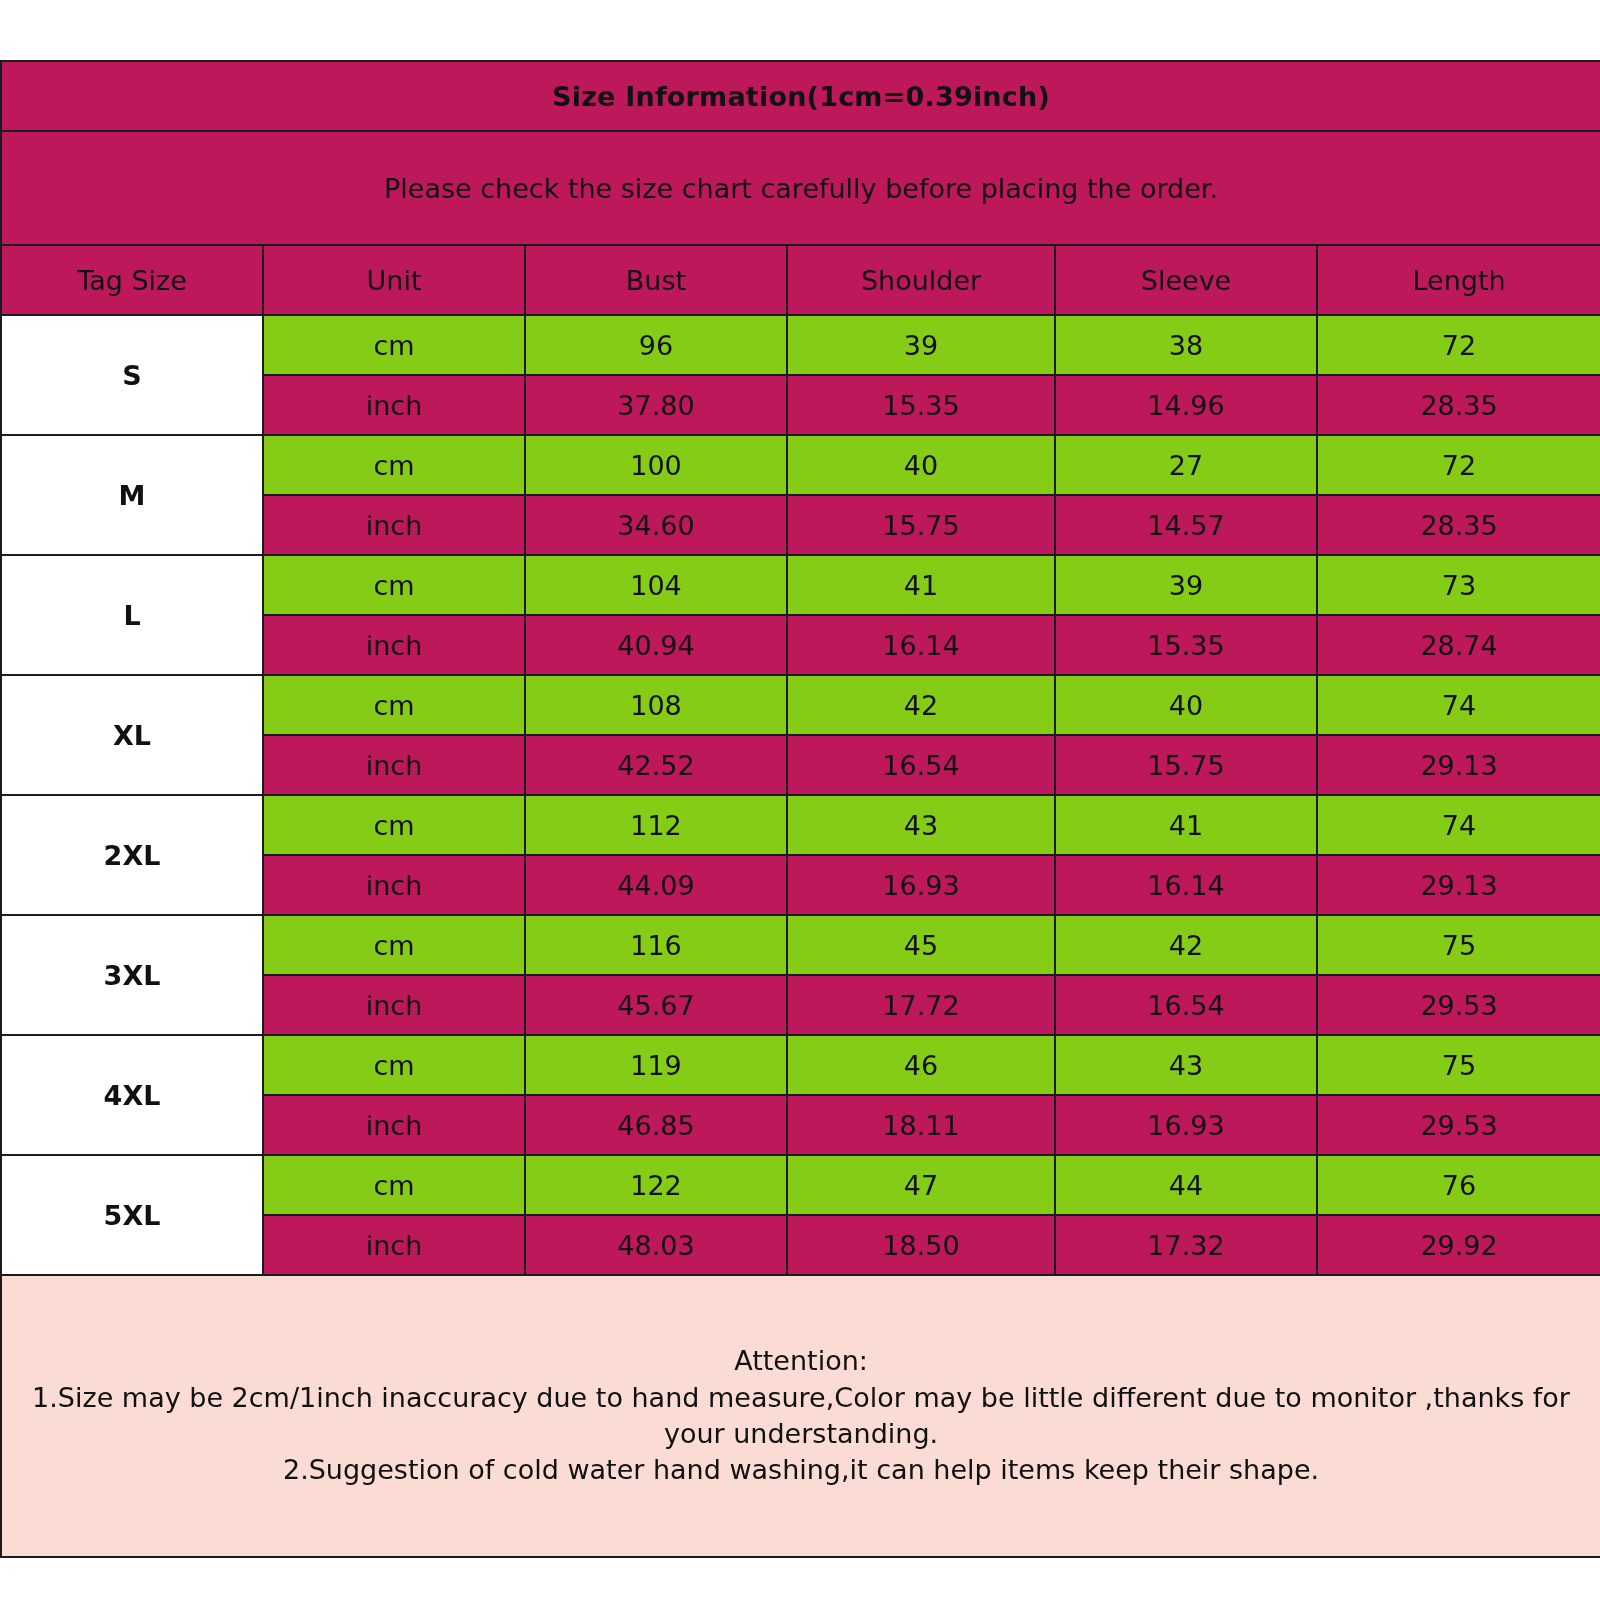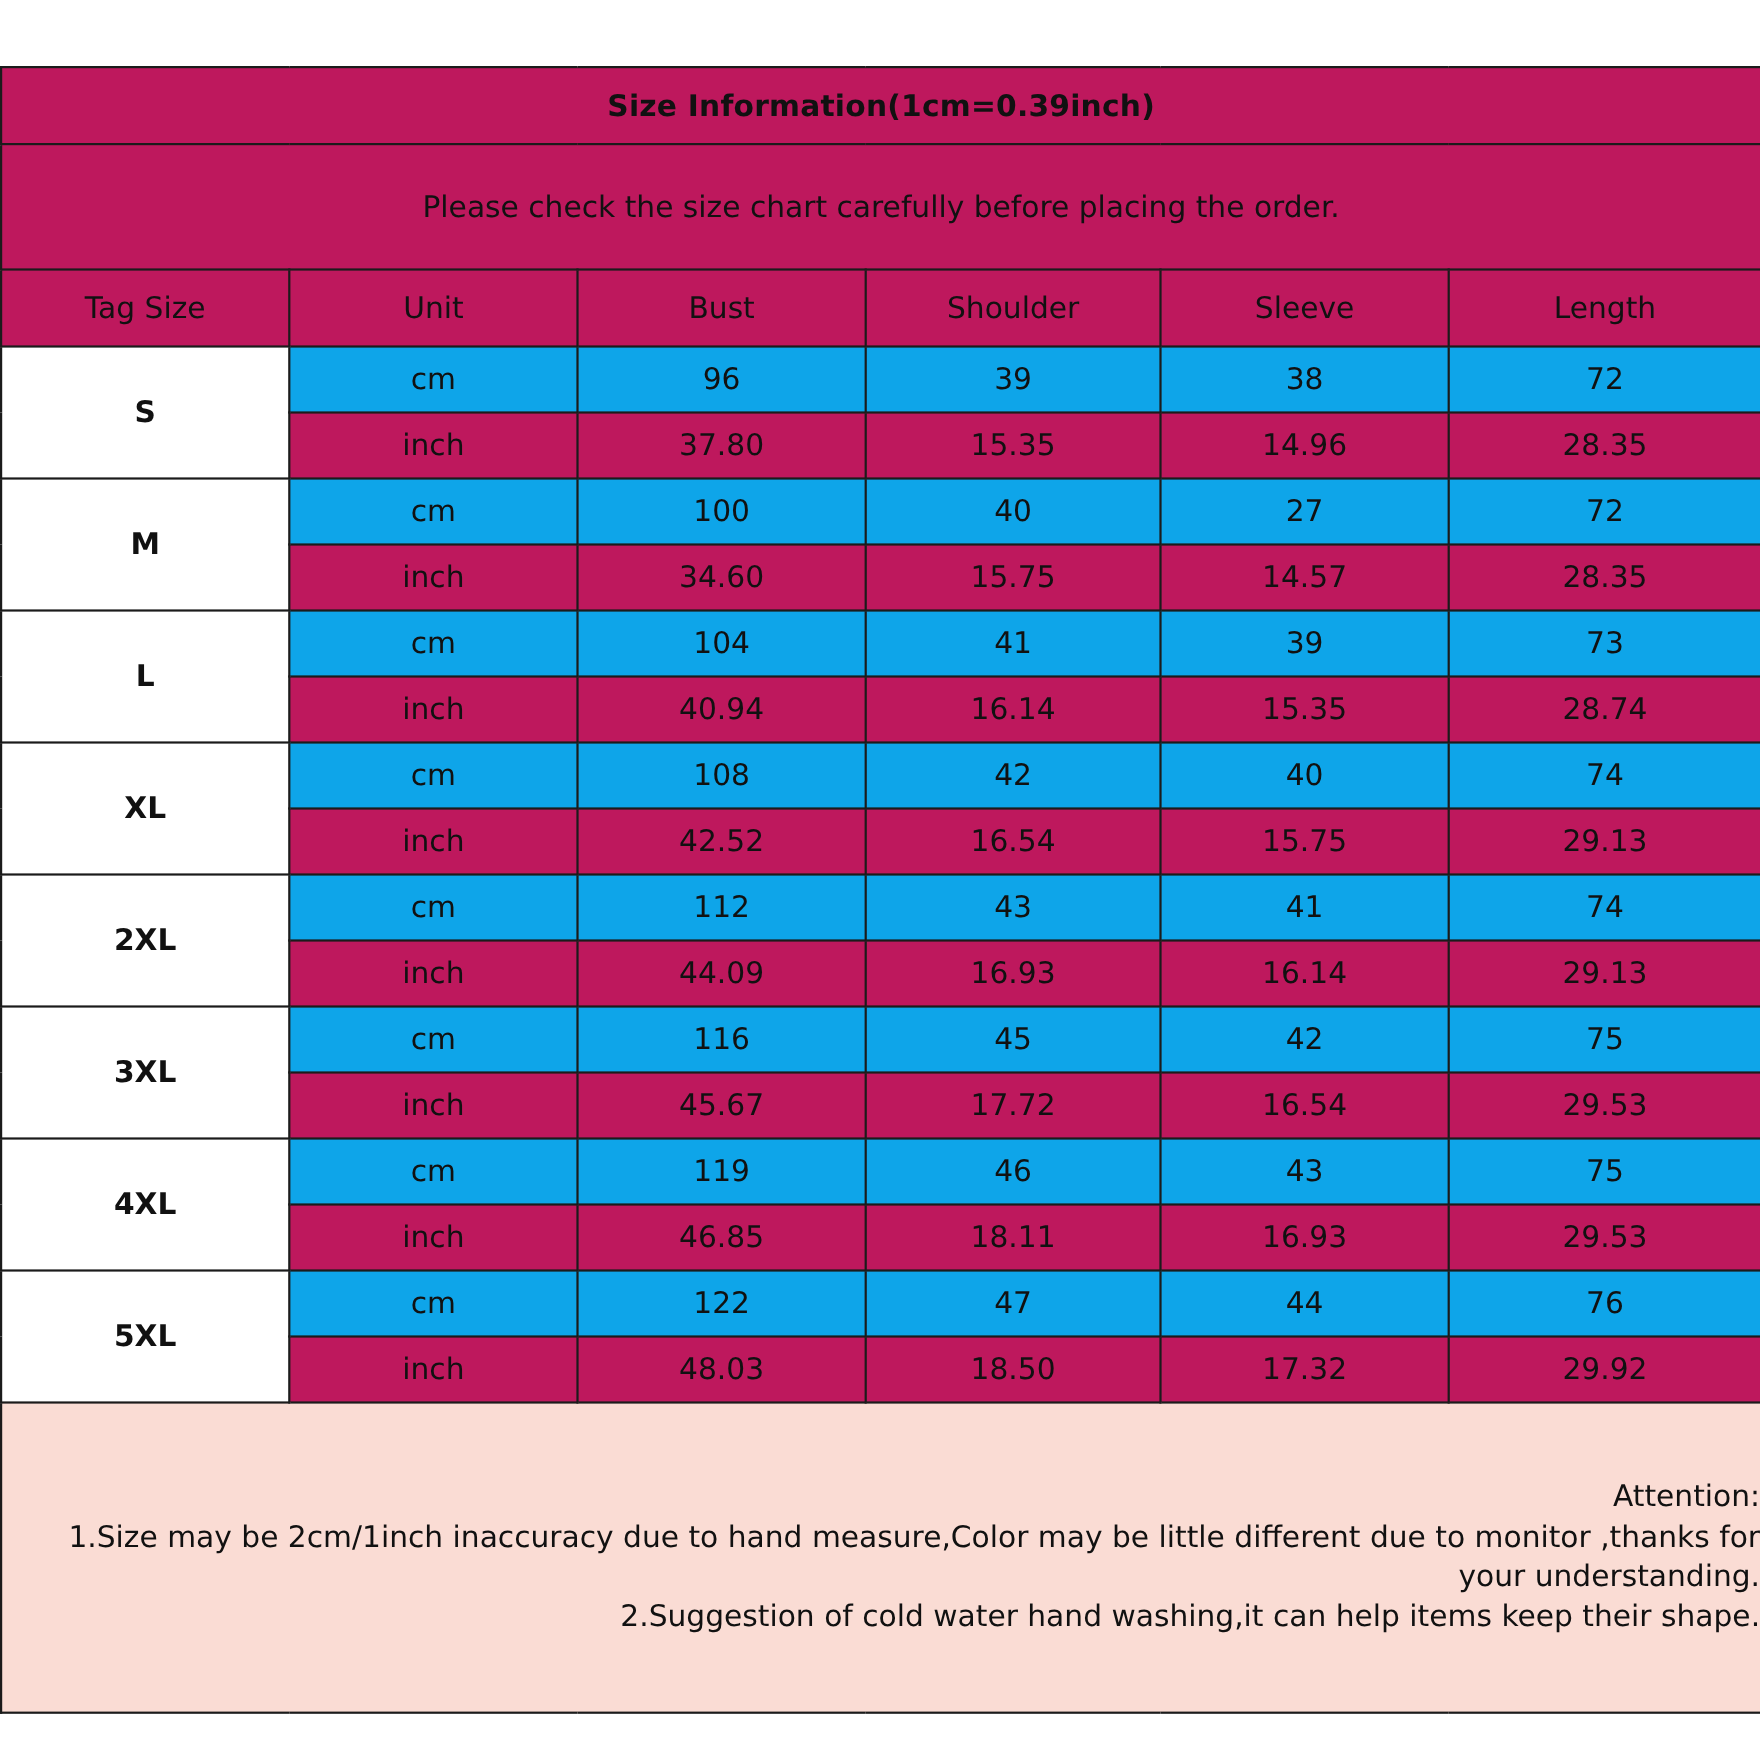--- a/index.html
+++ b/index.html
@@ -28,21 +28,21 @@
   }
   table.size-table td, table.size-table th {
     border: 2px solid #1b1b1b;
     text-align: center;
     vertical-align: middle;
     padding: 0;
     font-size: 27px;
     color: #111111;
   }
   .pink { background: #be185d; }
-  .white { background: #0ea5e9; }
+  .white { background: #84cc16; }
 
   .title-cell {
     height: 68px;
     font-size: 30px;
     font-weight: bold;
     letter-spacing: 0.2px;
   }
   .subtitle-cell {
     height: 112px;
     font-size: 30px;
@@ -68,21 +68,21 @@
   }
   .attention-cell {
     height: 280px;
     text-align: left;
     vertical-align: top;
     padding: 36px 12px 10px 12px;
     font-size: 28px;
     line-height: 1.35;
     background: #fadcd4;
   }
-  .attention-cell div { white-space: normal; text-align: right; }
+  .attention-cell div { white-space: normal; }
 </style>
 </head>
 <body>
 
 <div class="chart-wrap">
   <table class="size-table">
     <colgroup>
       <col style="width:262px">
       <col style="width:262px">
       <col style="width:262px">

